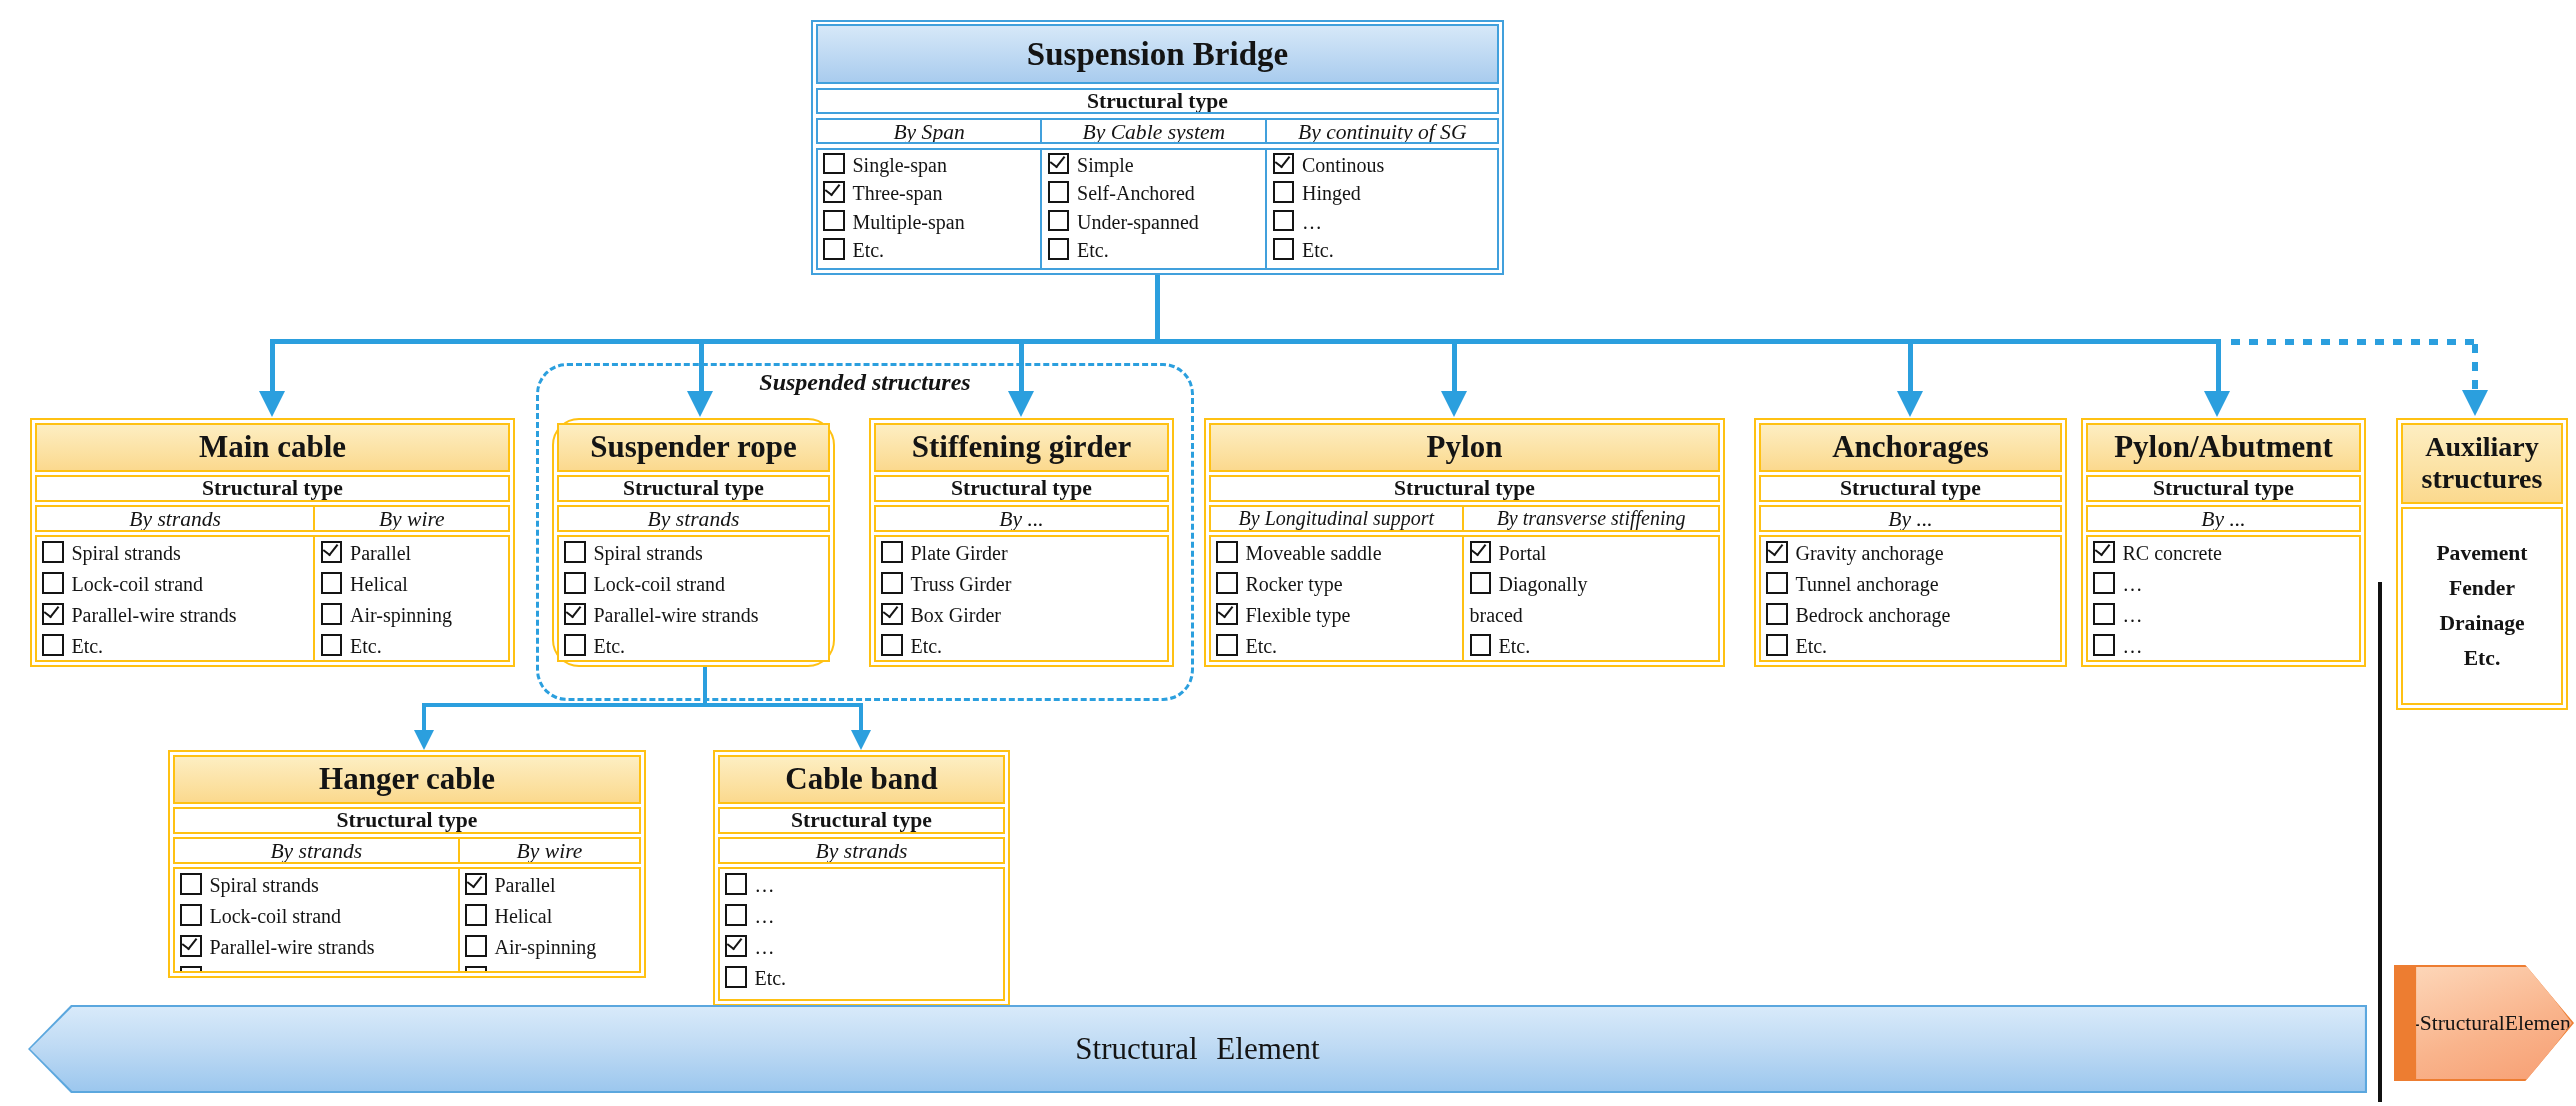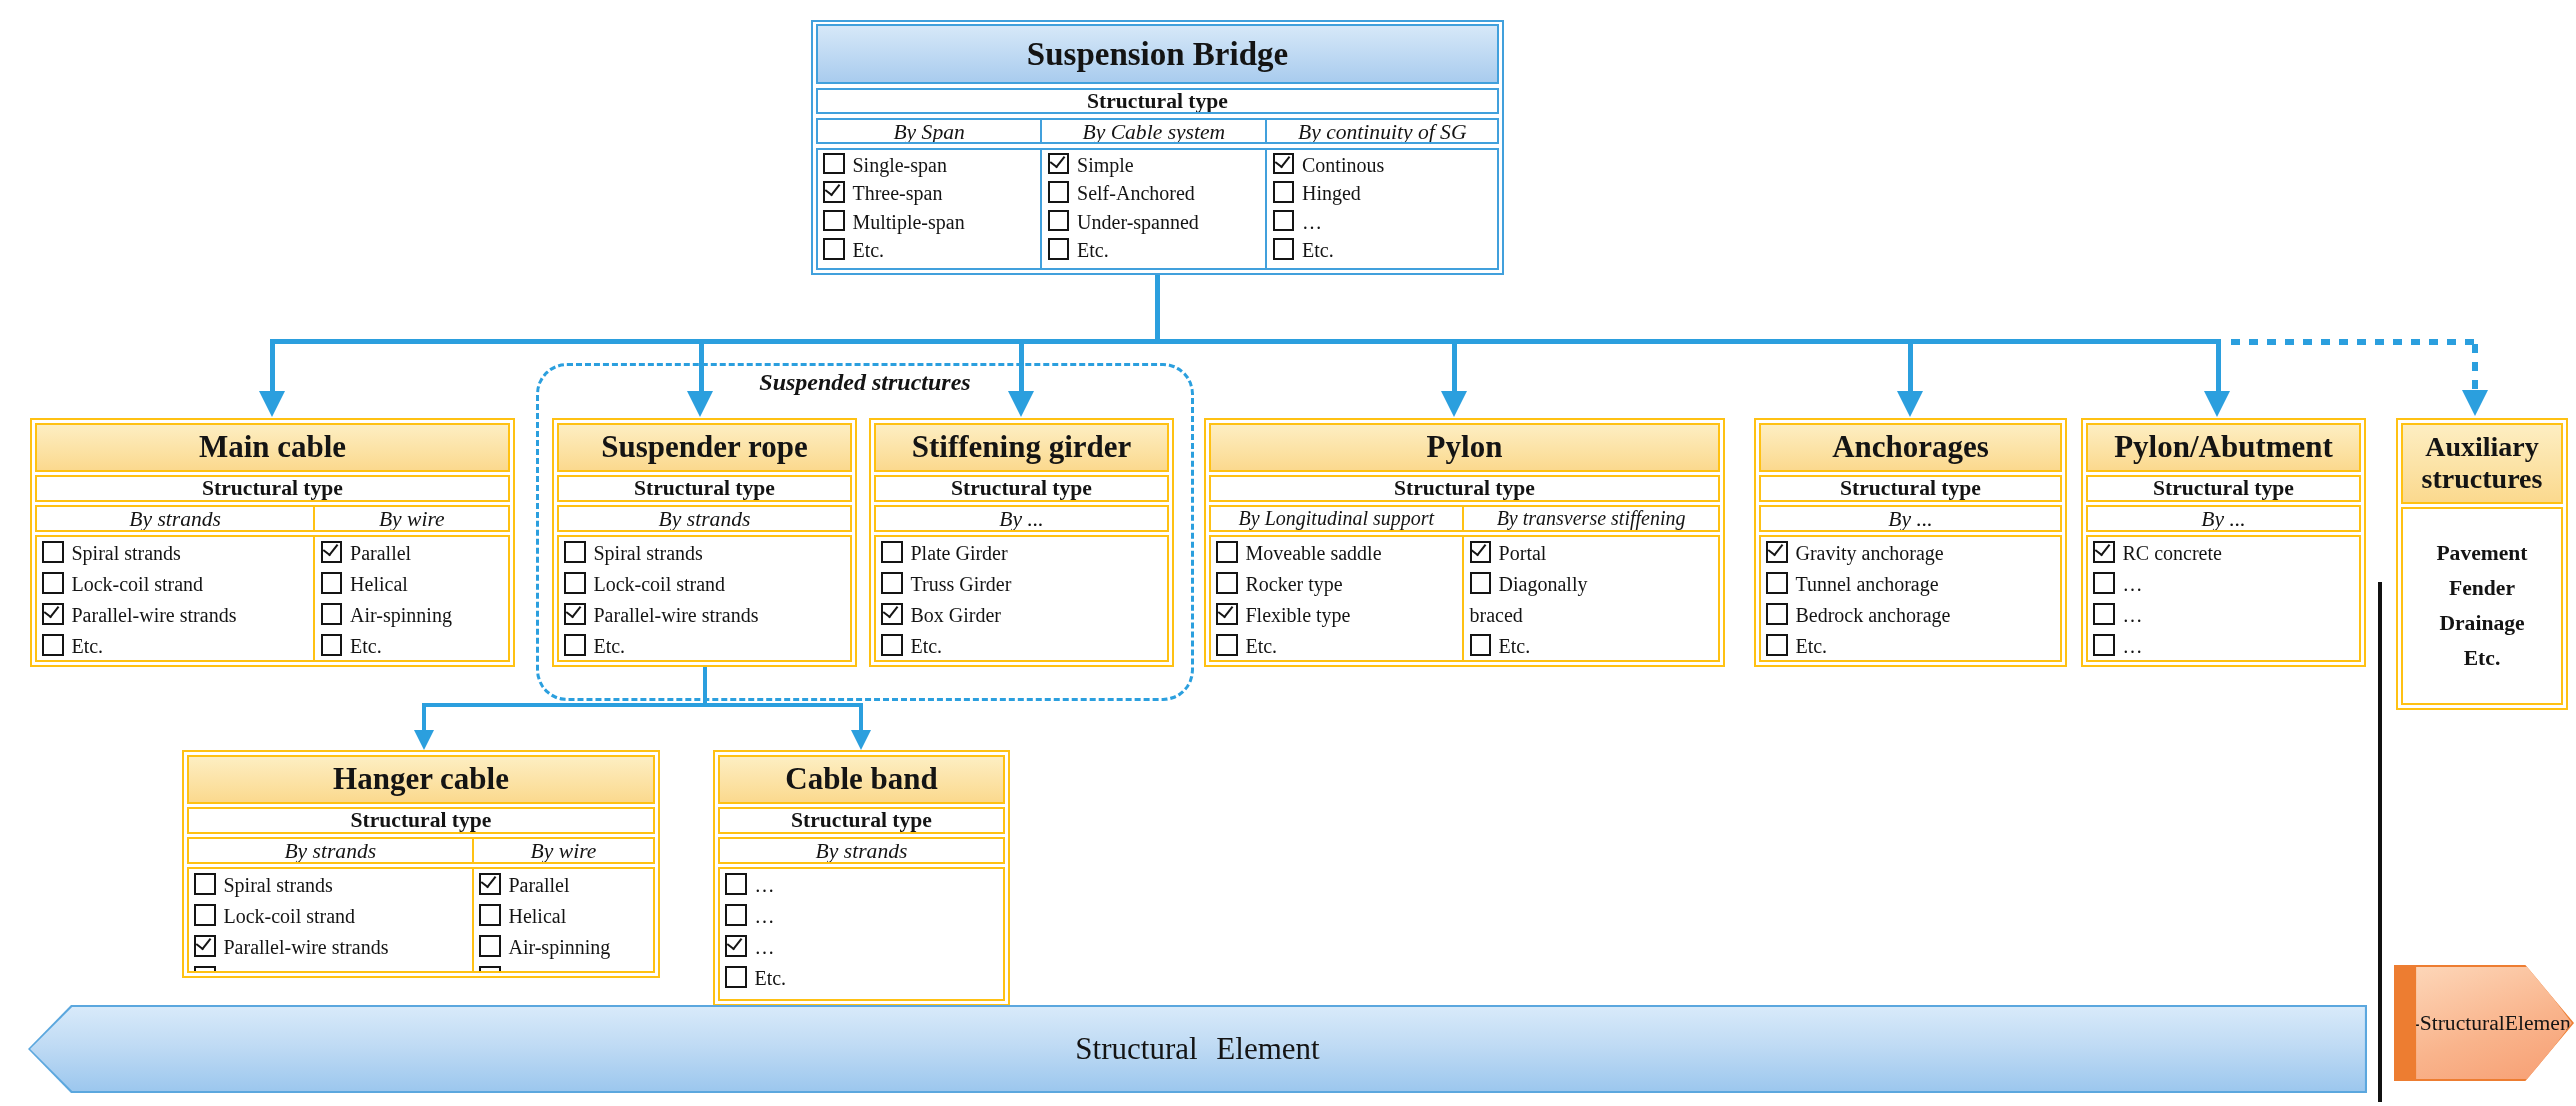--- a/index.html
+++ b/index.html
@@ -37,31 +37,31 @@
   .row.body{flex:1;display:flex;flex-direction:column;align-items:center;justify-content:center;}
   .aux-line{font-weight:bold;font-size:21.6px;line-height:35px;}
 
   
   #box-root{left:811px;top:19.5px;width:693px;height:255px;}
   #box-root .row.hd{flex:0 0 60px;font-size:33px;}
   #box-root .item{line-height:28.5px;}
   #box-root .cols,#box-root .items{grid-template-columns:0.96fr 0.97fr 1fr;}
   #box-main-cable{left:30px;top:418px;width:485px;height:249px;}
   #box-main-cable .cols,#box-main-cable .items{grid-template-columns:1.42fr 1fr;}
-  #box-suspender-rope{left:552px;top:418px;width:305px;height:249px;}
+  #box-suspender-rope{left:552px;top:418px;width:283px;height:249px;border-radius:27px;}
   #box-stiffening-girder{left:869px;top:418px;width:305px;height:249px;}
   #box-pylon{left:1204px;top:418px;width:521px;height:249px;}
   #box-pylon .cols,#box-pylon .items{grid-template-columns:0.98fr 1fr;}
   #box-pylon .items>.cell:nth-child(2){padding-right:104px;}
   #box-pylon .row.cols>*{font-size:20px;}
   #box-anchorages{left:1754px;top:418px;width:313px;height:249px;}
   #box-pier{left:2081px;top:418px;width:285px;height:249px;}
   #box-aux{left:2396px;top:418px;width:172px;height:292px;}
   #box-aux .row.hd{flex:0 0 81px;font-size:28px;line-height:1.15;text-align:center;}
-  #box-hanger{left:182px;top:750px;width:478px;height:228px;}
+  #box-hanger{left:168px;top:750px;width:478px;height:228px;}
   #box-hanger .cols,#box-hanger .items{grid-template-columns:1.56fr 1fr;}
   #box-cableband{left:713px;top:750px;width:297px;height:256px;}
 
   
   .vline,.hline{position:absolute;background:var(--blue);z-index:2;}
   .arrowhead{position:absolute;width:0;height:0;z-index:3;
      border-left:13.2px solid transparent;border-right:13.2px solid transparent;
      border-top:26px solid var(--blue);}
   .arrowhead.sm{border-left-width:10.4px;border-right-width:10.4px;border-top-width:20px;}
   .dot-h{position:absolute;height:5.6px;z-index:2;

